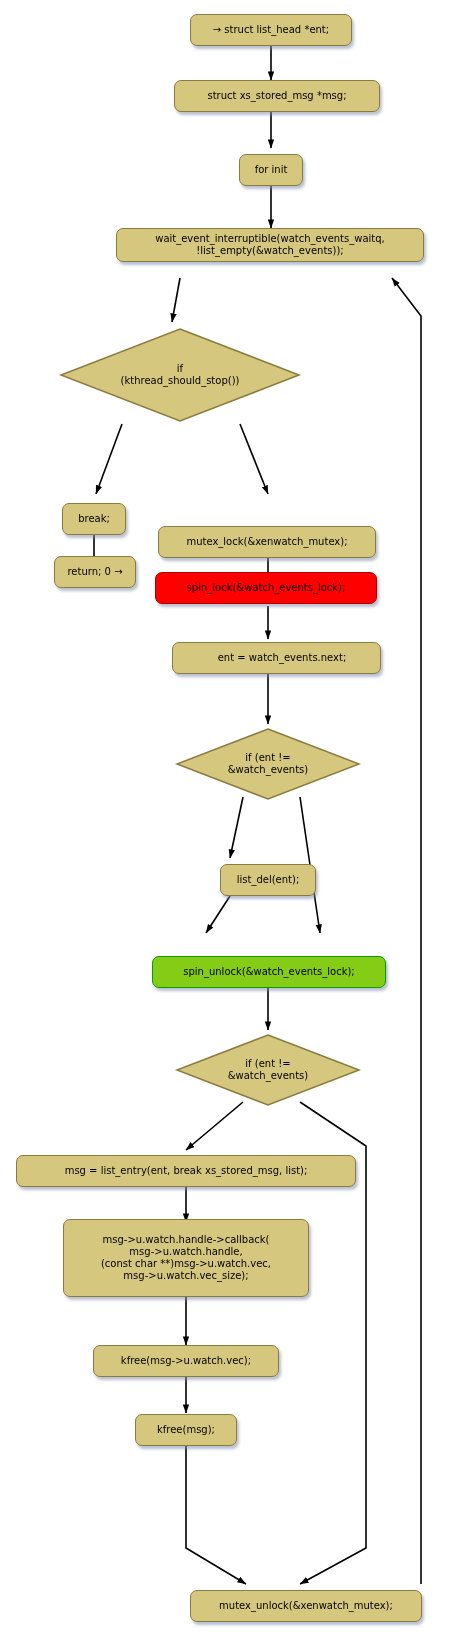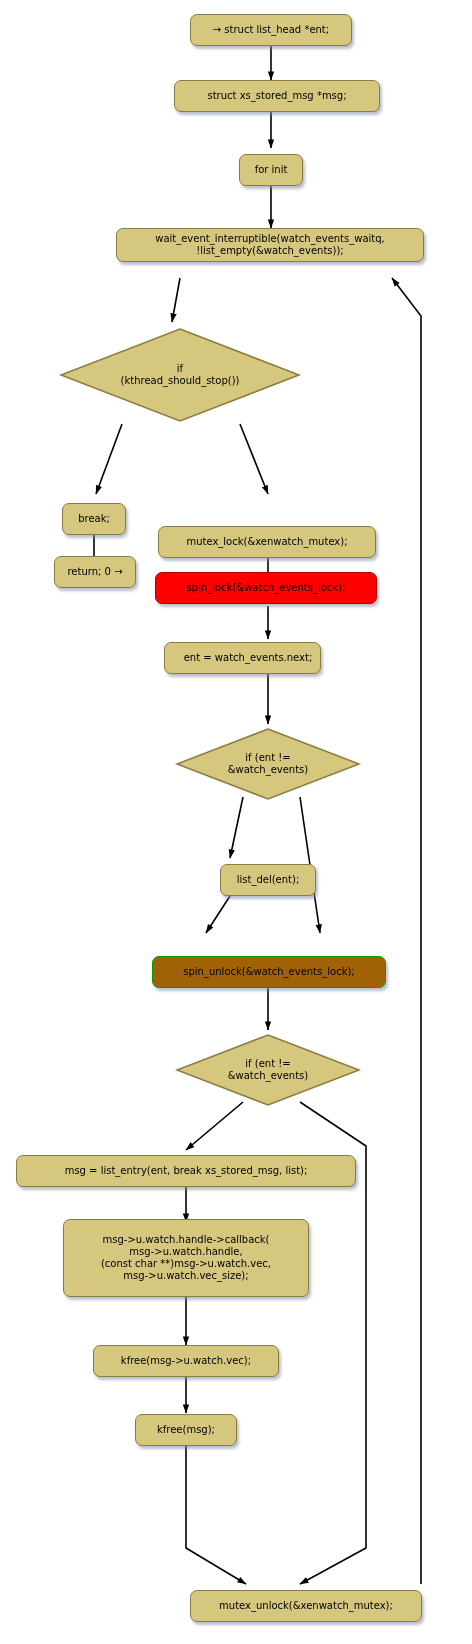--- a/index.html
+++ b/index.html
@@ -4,21 +4,21 @@
 <style>
   html,body{margin:0;padding:0;background:#ffffff;}
   body{width:472px;height:1644px;font-family:"DejaVu Sans","Liberation Sans",sans-serif;}
   #canvas{position:relative;width:472px;height:1644px;overflow:hidden;background:#ffffff;}
   svg#edges{position:absolute;left:0;top:0;width:472px;height:1644px;}
   .node{position:absolute;box-sizing:border-box;display:flex;align-items:center;justify-content:center;
         text-align:center;line-height:1.18;color:#000000;white-space:pre;}
   .proc{background:#d6c77e;border:1px solid #8a7c3e;border-radius:7px;
         box-shadow:2px 3px 3px rgba(130,140,170,.55);font-size:10px;padding:3px 9px;}
   .proc.red{background:#ff0000;border-color:#b00000;color:#000000;}
-  .proc.green{background:#a16207;border-color:#00a000;color:#000000;}
+  .proc.green{background:#84cc16;border-color:#00a000;color:#000000;}
   .diamond{background:transparent;border:none;box-shadow:none;font-size:10px;}
   .diamond .dshape{position:absolute;left:0;top:0;width:100%;height:100%;}
   .diamond .dlabel{position:relative;z-index:2;width:100%;text-align:center;}
 </style>
 </head>
 <body>
 
 <div id="canvas">
 
   <svg id="edges" viewBox="0 0 472 1644" xmlns="http://www.w3.org/2000/svg">
@@ -86,21 +86,21 @@
   </div>
 
   <div class="node proc" style="left:54px;top:556px;width:82px;height:32px;text-align:center;">
     <span>return; 0 →</span>
   </div>
 
   <div class="node proc red" style="left:155px;top:572px;width:222px;height:32px;">
     <span>spin_lock(&amp;watch_events_lock);</span>
   </div>
 
-  <div class="node proc" style="left:164px;top:642px;width:157px;height:32px;padding-left:20px;">
+  <div class="node proc" style="left:172px;top:642px;width:209px;height:32px;padding-left:20px;">
     <span>ent = watch_events.next;</span>
   </div>
 
   <div class="node diamond" style="left:174px;top:726px;width:188px;height:76px;">
     <svg class="dshape" viewBox="0 0 188 76" preserveAspectRatio="none">
       <polygon points="94,3 185,38 94,73 3,38" fill="#d6c77e" stroke="#8a7c3e" stroke-width="1.5"></polygon>
     </svg>
     <span class="dlabel">if (ent !=
 &amp;watch_events)</span>
   </div>

